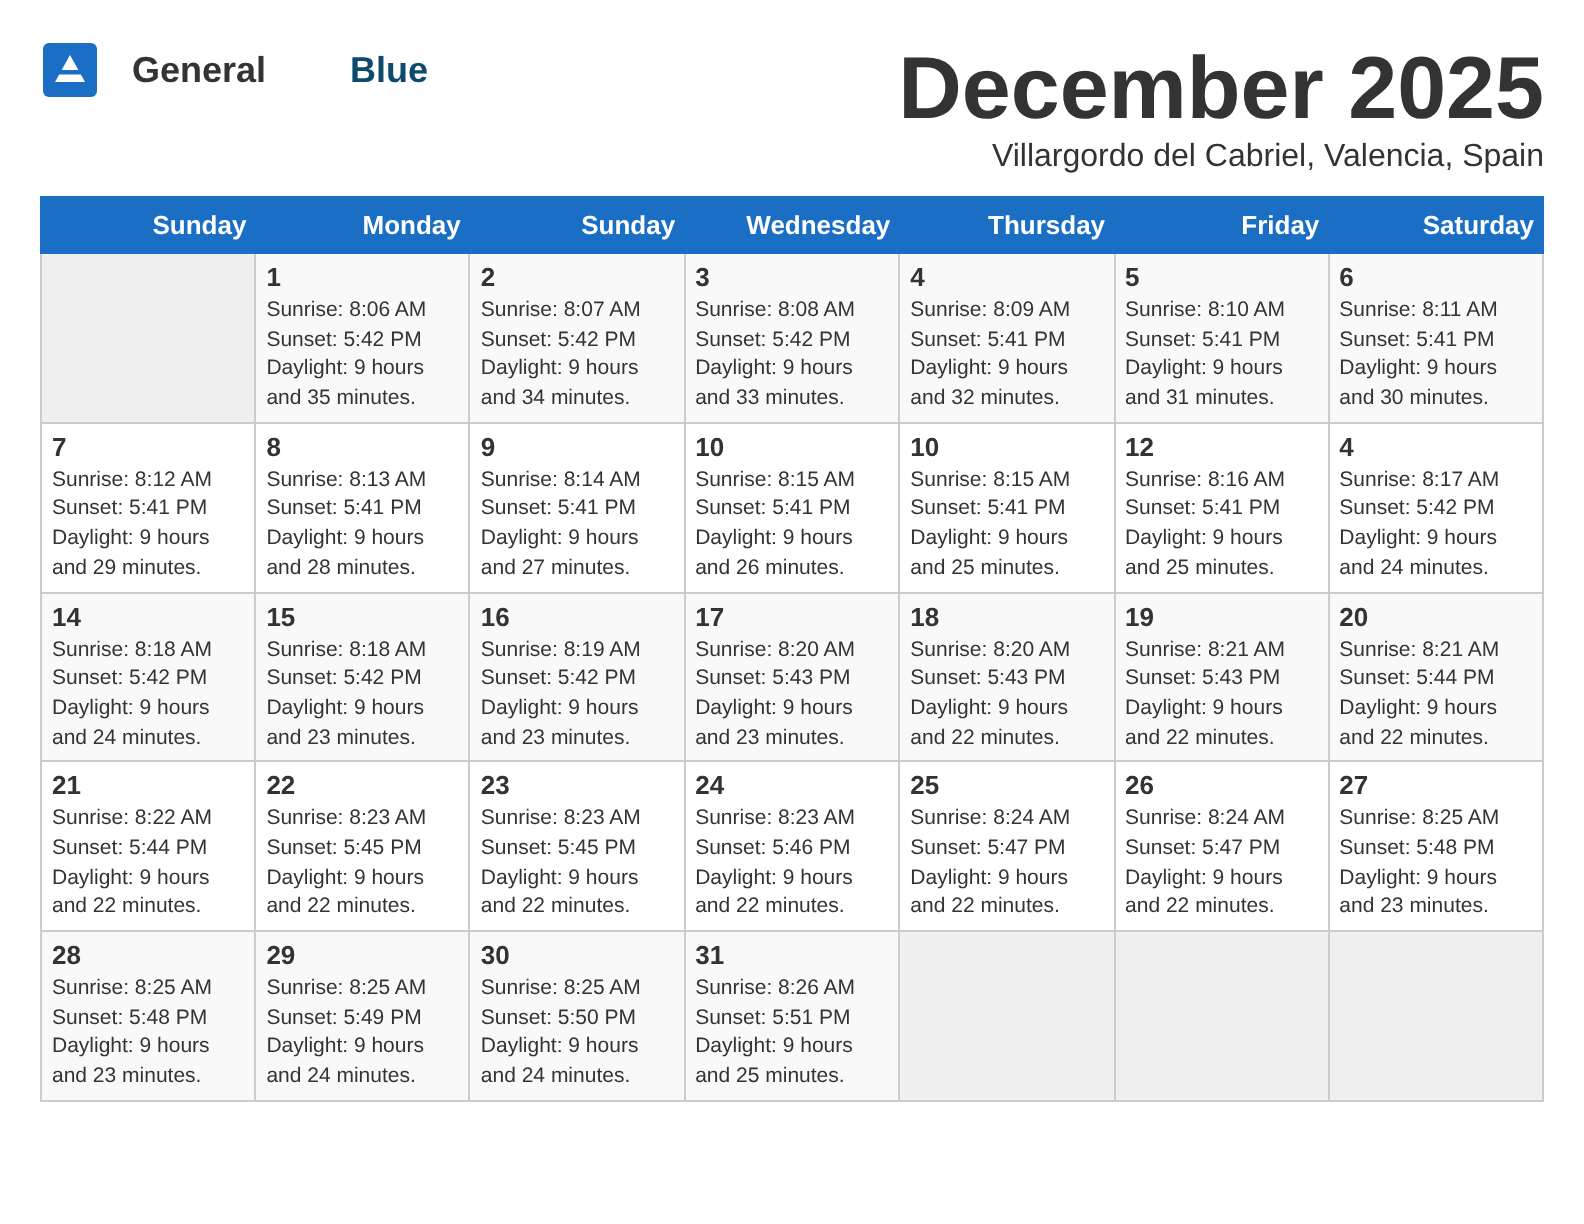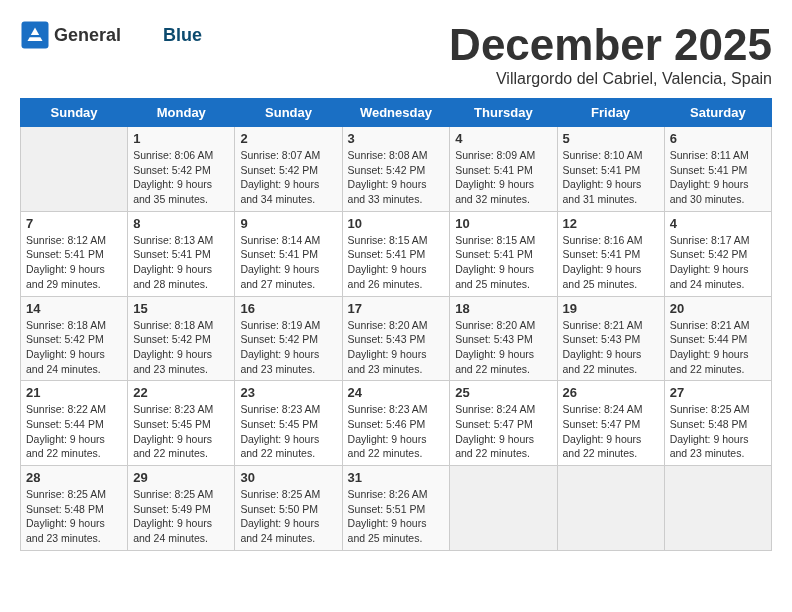--- a/index.html
+++ b/index.html
@@ -12,21 +12,21 @@
     }
     .header {
       display: flex;
       align-items: flex-start;
       justify-content: space-between;
       margin-bottom: 10px;
     }
     .logo {
       display: flex;
       align-items: center;
-      gap: 4px;
+      gap: 16px;
     }
     .logo-text-general {
       font-size: 18px;
       font-weight: bold;
       color: #333;
     }
     .logo-text-blue {
       font-size: 18px;
       font-weight: bold;
       color: #0c4a6e;
@@ -50,21 +50,21 @@
     }
     table {
       width: 100%;
       border-collapse: collapse;
       font-size: 11px;
     }
     thead tr th {
       background-color: #1a6fc4;
       color: #fff;
       padding: 6px 4px;
-      text-align: center;
+      text-align: right;
       font-size: 13px;
       font-weight: bold;
       border: 1px solid #1a6fc4;
     }
     tbody tr td {
       border: 1px solid #ccc;
       padding: 4px 5px;
       vertical-align: top;
       width: 108px;
       min-height: 80px;

